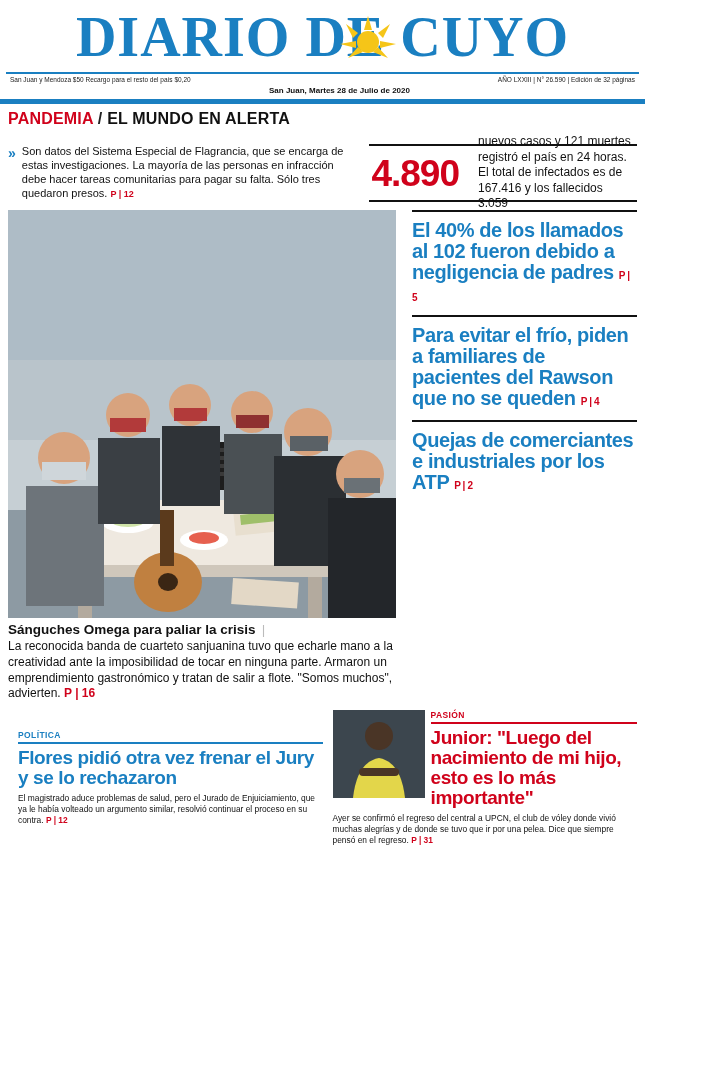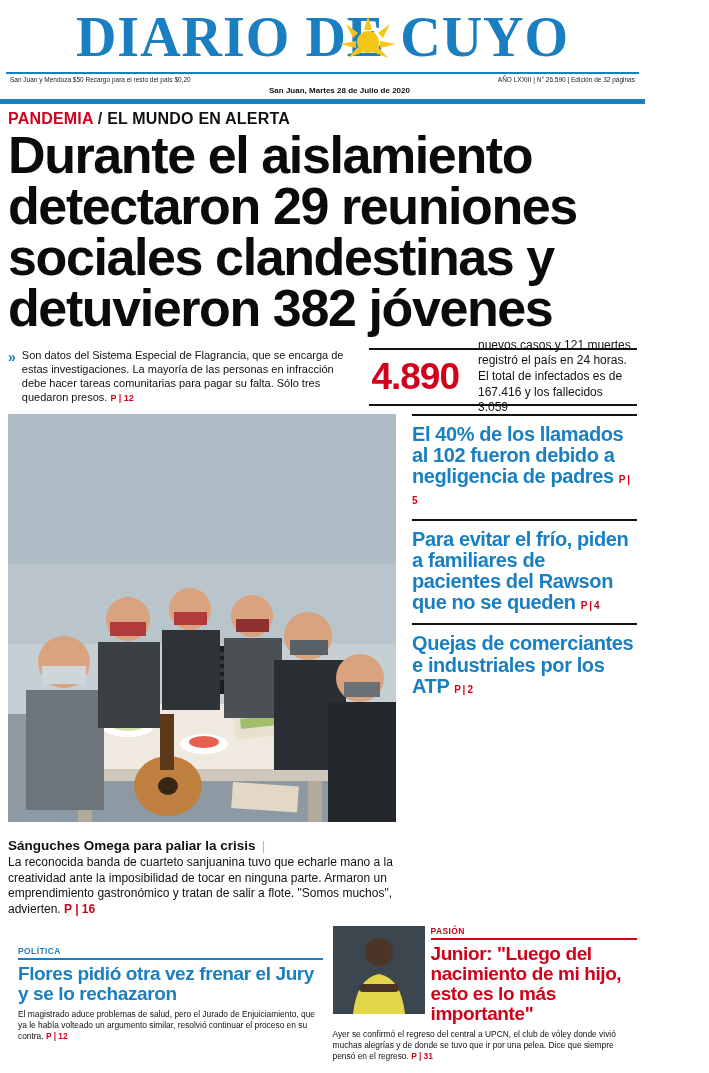--- a/index.html
+++ b/index.html
@@ -118,21 +118,21 @@
 
   
   .body-row { display:flex; padding: 2px 8px 0 8px; gap: 10px; }
   .photo-col { width: 388px; }
   .photo {
     width: 388px; height: 408px;
     position:relative; overflow:hidden;
     background: linear-gradient(#9fb4c4, #b9c7cf);
   }
   .caption-head {
-    font-size: 13.5px; font-weight:bold; padding-top:16px; color:#111;
+    font-size: 13.5px; font-weight:bold; padding-top:4px; color:#111;
     display:flex; align-items:baseline; gap:6px;
   }
   .caption-head .bar { color:#bbb; font-weight:normal; }
   .caption-sub { font-size: 12px; line-height:1.32; padding-top:2px; color:#111; }
   .caption-sub .page-ref { color:#d0021b; font-weight:bold; }
 
   .rail { width: 295px; padding-left:6px; }
   .rail-item {
     font-size: 20px; font-weight:bold; color:#1a7fc1;
     line-height: 1.06; letter-spacing:-0.4px;
@@ -193,26 +193,20 @@
 
   <div class="date-line">San Juan, Martes 28 de Julio de 2020</div>
   <div class="rule-blue-thick"></div>
 
   <div class="kicker">
     <span class="red">PANDEMIA</span>
     <span class="sep">/</span>
     <span class="blk">EL MUNDO EN ALERTA</span>
   </div>
 
-  <div class="headline">
-    <div>Durante el aislamiento</div>
-    <div>detectaron 29 reuniones</div>
-    <div>sociales clandestinas y</div>
-    <div>detuvieron 382 jóvenes</div>
-  </div>
 
   <div class="lead-row">
     <div class="lead-left">
       <div class="arrows">»</div>
       <div class="lead-text">
         <span>Son datos del Sistema Especial de Flagrancia, que se encarga de estas investigaciones. La mayoría de las personas en infracción debe hacer tareas comunitarias para pagar su falta. Sólo tres quedaron presos.</span>
         <span class="page-ref">P | 12</span>
       </div>
     </div>
     <div class="statbox">

